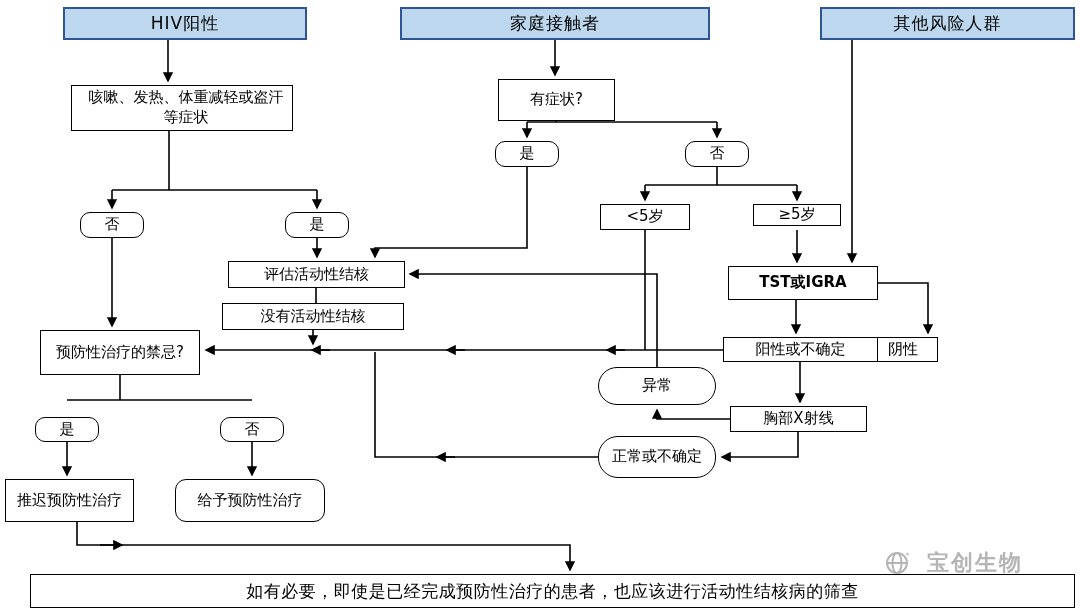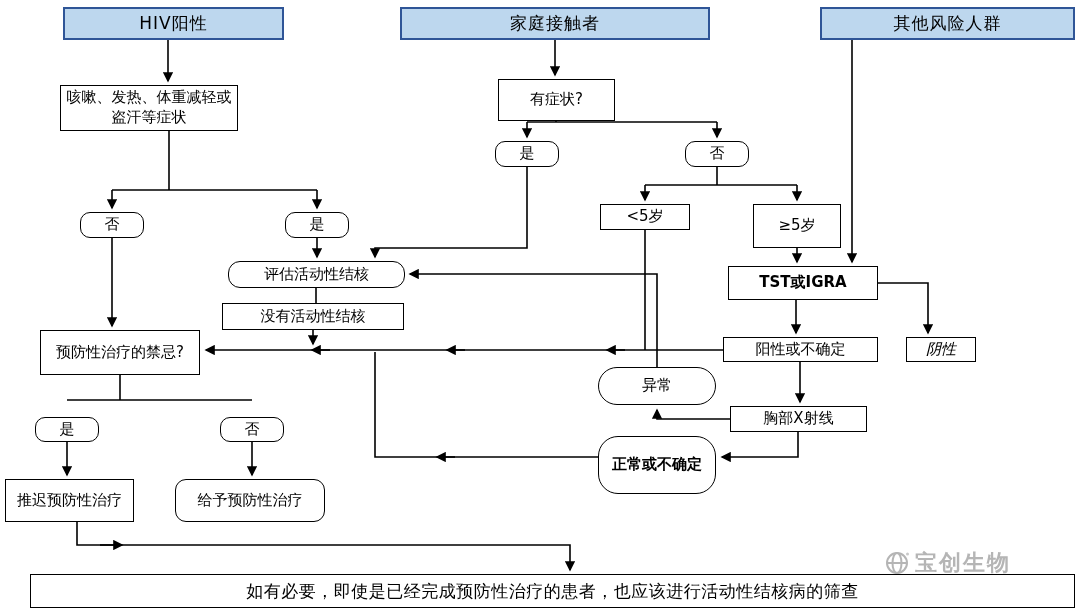--- a/index.html
+++ b/index.html
@@ -7,21 +7,21 @@
   #stage{position:relative;width:1080px;height:614px;background:#fff;overflow:hidden;}
   .wires{position:absolute;left:0;top:0;width:1080px;height:614px;z-index:1;}
   .node{position:absolute;z-index:2;display:flex;align-items:center;justify-content:center;
         text-align:center;background:#fff;border:1.6px solid #000;box-sizing:border-box;
         font-size:15px;line-height:1.32;padding:1px 4px;color:#000;}
   .hdr{background:#bdd7ee;border:2.2px solid #2f5597;font-size:17px;letter-spacing:1px;}
   .pill{border-radius:10px;}
   .round{border-radius:20px;}
   .note-bar{font-size:17px;letter-spacing:0.5px;}
   .watermark{position:absolute;left:884px;top:548px;z-index:3;display:flex;align-items:center;
-             gap:5px;color:#b5b5b5;font-size:22px;font-weight:bold;letter-spacing:2px;}
+             gap:17px;color:#b5b5b5;font-size:22px;font-weight:bold;letter-spacing:2px;}
   .watermark svg{display:block;}
 </style>
 </head>
 <body>
 
 <div id="stage">
 
   <svg class="wires" viewBox="0 0 1080 614" aria-hidden="true">
     <defs>
       <marker id="arw" viewBox="0 0 10 10" refX="8.5" refY="5" markerWidth="6.5" markerHeight="6.5" orient="auto-start-reverse">
@@ -67,49 +67,49 @@
       <path d="M798 432 V457 H722" marker-end="url(#arw)"></path>
       <path d="M657 367 V274 H410" marker-end="url(#arw)"></path>
       <path d="M455 457 H437" marker-end="url(#arw)"></path>
       <path d="M67 442 V475" marker-end="url(#arw)"></path>
       <path d="M252 442 V475" marker-end="url(#arw)"></path>
       <path d="M77 522 V545 H570 V570" marker-end="url(#arw)"></path>
       <path d="M100 545 H122" marker-end="url(#arw)"></path>
     </g>
   </svg>
 
-  <div class="node hdr" style="left:63px;top:7px;width:221px;height:33px;">HIV阳性</div>
+  <div class="node hdr" style="left:63px;top:7px;width:244px;height:33px;">HIV阳性</div>
   <div class="node hdr" style="left:400px;top:7px;width:310px;height:33px;">家庭接触者</div>
   <div class="node hdr" style="left:820px;top:7px;width:255px;height:33px;">其他风险人群</div>
 
-  <div class="node" style="left:60px;top:85px;width:178px;height:46px;">咳嗽、发热、体重减轻或盗汗等症状</div>
+  <div class="node" style="left:71px;top:85px;width:222px;height:46px;padding-left:12px;">咳嗽、发热、体重减轻或盗汗等症状</div>
   <div class="node pill" style="left:80px;top:212px;width:64px;height:26px;">否</div>
   <div class="node pill" style="left:285px;top:212px;width:64px;height:26px;">是</div>
 
-  <div class="node" style="left:228px;top:261px;width:177px;height:27px;border-radius:12px;">评估活动性结核</div>
+  <div class="node" style="left:228px;top:261px;width:177px;height:27px;">评估活动性结核</div>
   <div class="node" style="left:222px;top:303px;width:182px;height:27px;">没有活动性结核</div>
 
   <div class="node" style="left:40px;top:330px;width:160px;height:45px;">预防性治疗的禁忌?</div>
   <div class="node pill" style="left:35px;top:417px;width:64px;height:25px;">是</div>
   <div class="node pill" style="left:220px;top:417px;width:64px;height:25px;">否</div>
   <div class="node" style="left:5px;top:479px;width:129px;height:43px;">推迟预防性治疗</div>
   <div class="node" style="left:175px;top:479px;width:150px;height:43px;border-radius:11px;">给予预防性治疗</div>
 
   <div class="node" style="left:498px;top:79px;width:117px;height:42px;">有症状?</div>
   <div class="node pill" style="left:495px;top:141px;width:64px;height:26px;">是</div>
   <div class="node pill" style="left:685px;top:141px;width:64px;height:26px;">否</div>
   <div class="node" style="left:600px;top:204px;width:90px;height:26px;">&lt;5岁</div>
-  <div class="node" style="left:753px;top:204px;width:88px;height:44px;">≥5岁</div>
+  <div class="node" style="left:753px;top:204px;width:88px;height:22px;">≥5岁</div>
 
   <div class="node" style="left:728px;top:266px;width:150px;height:34px;font-weight:bold;">TST或IGRA</div>
-  <div class="node" style="left:906px;top:337px;width:70px;height:25px;font-style:italic;">阴性</div>
+  <div class="node" style="left:868px;top:337px;width:70px;height:25px;">阴性</div>
   <div class="node" style="left:723px;top:337px;width:155px;height:25px;">阳性或不确定</div>
   <div class="node" style="left:730px;top:406px;width:137px;height:26px;">胸部X射线</div>
   <div class="node round" style="left:598px;top:367px;width:118px;height:38px;">异常</div>
-  <div class="node round" style="left:598px;top:436px;width:118px;height:58px;font-weight:bold;">正常或不确定</div>
+  <div class="node round" style="left:598px;top:436px;width:118px;height:42px;">正常或不确定</div>
 
   <div class="node note-bar" style="left:30px;top:574px;width:1045px;height:34px;">如有必要，即使是已经完成预防性治疗的患者，也应该进行活动性结核病的筛查</div>
 
   <div class="watermark">
     <svg width="26" height="26" viewBox="0 0 26 26" aria-hidden="true">
       <g fill="none" stroke="#b5b5b5" stroke-width="2">
         <circle cx="13" cy="13" r="10"></circle>
         <ellipse cx="13" cy="13" rx="4.5" ry="10"></ellipse>
         <line x1="3" y1="13" x2="23" y2="13"></line>
       </g>

